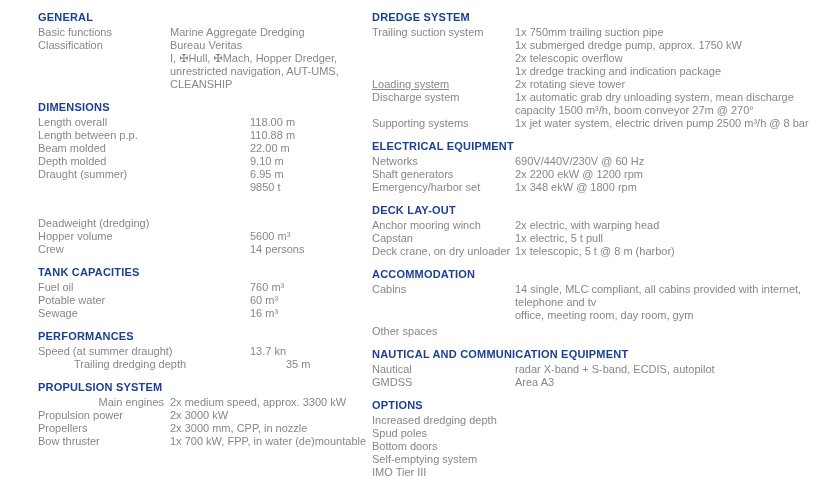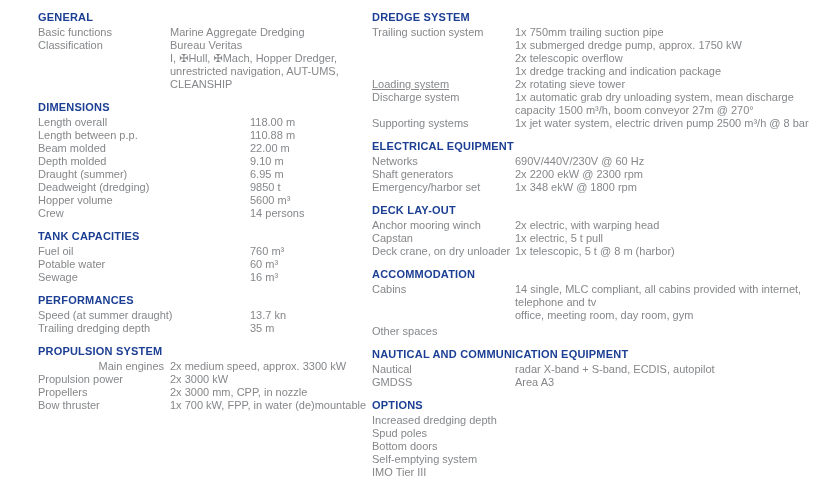--- a/index.html
+++ b/index.html
@@ -83,21 +83,21 @@
         </div>
         <div class="spec-row">
           <div class="spec-label" style="width: 212px;">Depth molded</div>
           <div class="spec-value">9.10 m</div>
         </div>
         <div class="spec-row">
           <div class="spec-label" style="width: 212px;">Draught (summer)</div>
           <div class="spec-value">6.95 m</div>
         </div>
         <div class="spec-row">
-          <div class="spec-label" style="width: 212px;">Deadweight (dredging)</div>
+          <div class="spec-label" style="width: 212px; margin-top: 36px;">Deadweight (dredging)</div>
           <div class="spec-value">9850 t</div>
         </div>
         <div class="spec-row">
           <div class="spec-label" style="width: 212px;">Hopper volume</div>
           <div class="spec-value">5600 m³</div>
         </div>
         <div class="spec-row">
           <div class="spec-label" style="width: 212px;">Crew</div>
           <div class="spec-value">14 persons</div>
         </div>
@@ -117,21 +117,21 @@
           <div class="spec-value">16 m³</div>
         </div>
       </div>
       <div class="section">
         <div class="section-title">PERFORMANCES</div>
         <div class="spec-row">
           <div class="spec-label" style="width: 212px;">Speed (at summer draught)</div>
           <div class="spec-value">13.7 kn</div>
         </div>
         <div class="spec-row">
-          <div class="spec-label" style="width: 212px;">Trailing dredging depth</div>
+          <div class="spec-label" style="width: 212px; margin-left: 36px;">Trailing dredging depth</div>
           <div class="spec-value">35 m</div>
         </div>
       </div>
       <div class="section">
         <div class="section-title">PROPULSION SYSTEM</div>
         <div class="spec-row">
           <div class="spec-label" style="width: 132px; text-align: right;">Main engines</div>
           <div class="spec-value">2x medium speed, approx. 3300 kW</div>
         </div>
         <div class="spec-row">
@@ -173,21 +173,21 @@
         </div>
       </div>
       <div class="section">
         <div class="section-title">ELECTRICAL EQUIPMENT</div>
         <div class="spec-row">
           <div class="spec-label" style="width: 143px;">Networks</div>
           <div class="spec-value">690V/440V/230V @ 60 Hz</div>
         </div>
         <div class="spec-row">
           <div class="spec-label" style="width: 143px;">Shaft generators</div>
-          <div class="spec-value">2x 2200 ekW @ 2300 rpm</div>
+          <div class="spec-value">2x 2200 ekW @ 1200 rpm</div>
         </div>
         <div class="spec-row">
           <div class="spec-label" style="width: 143px;">Emergency/harbor set</div>
           <div class="spec-value">1x 348 ekW @ 1800 rpm</div>
         </div>
       </div>
       <div class="section">
         <div class="section-title">DECK LAY-OUT</div>
         <div class="spec-row">
           <div class="spec-label" style="width: 143px;">Anchor mooring winch</div>

